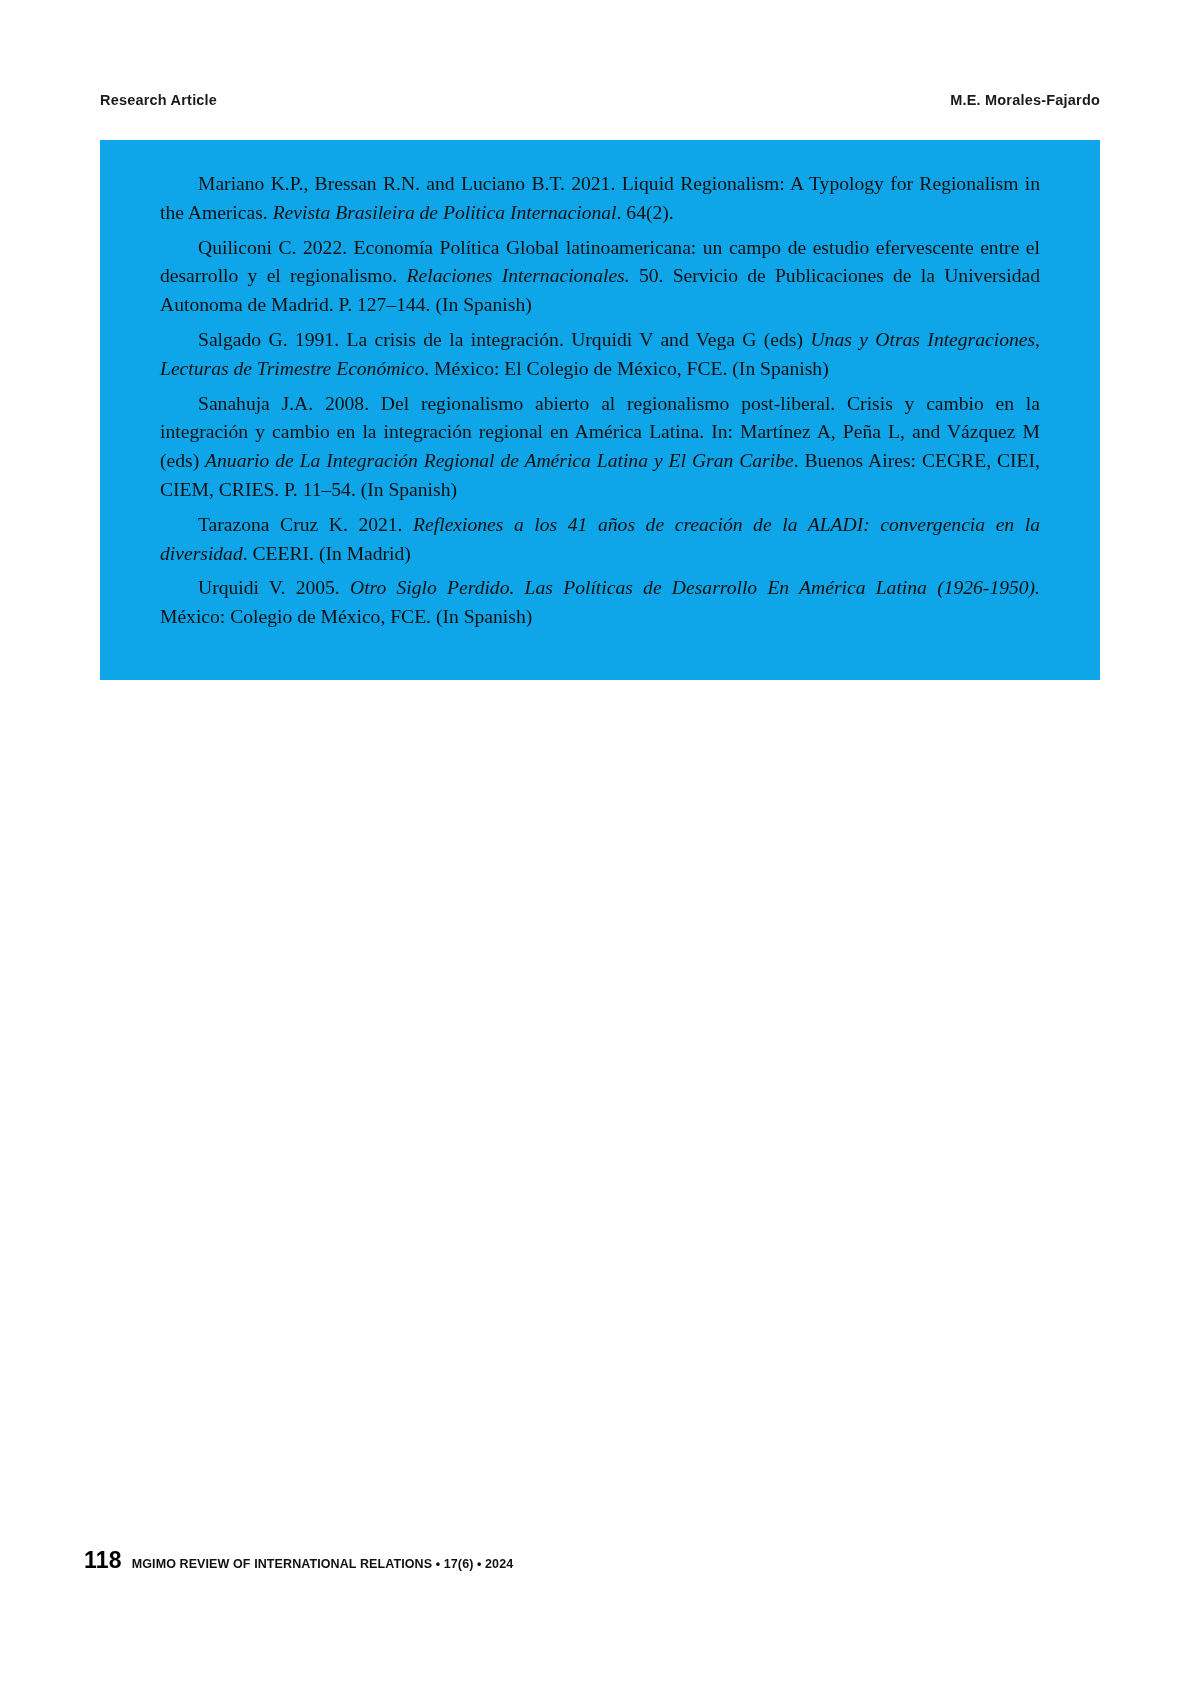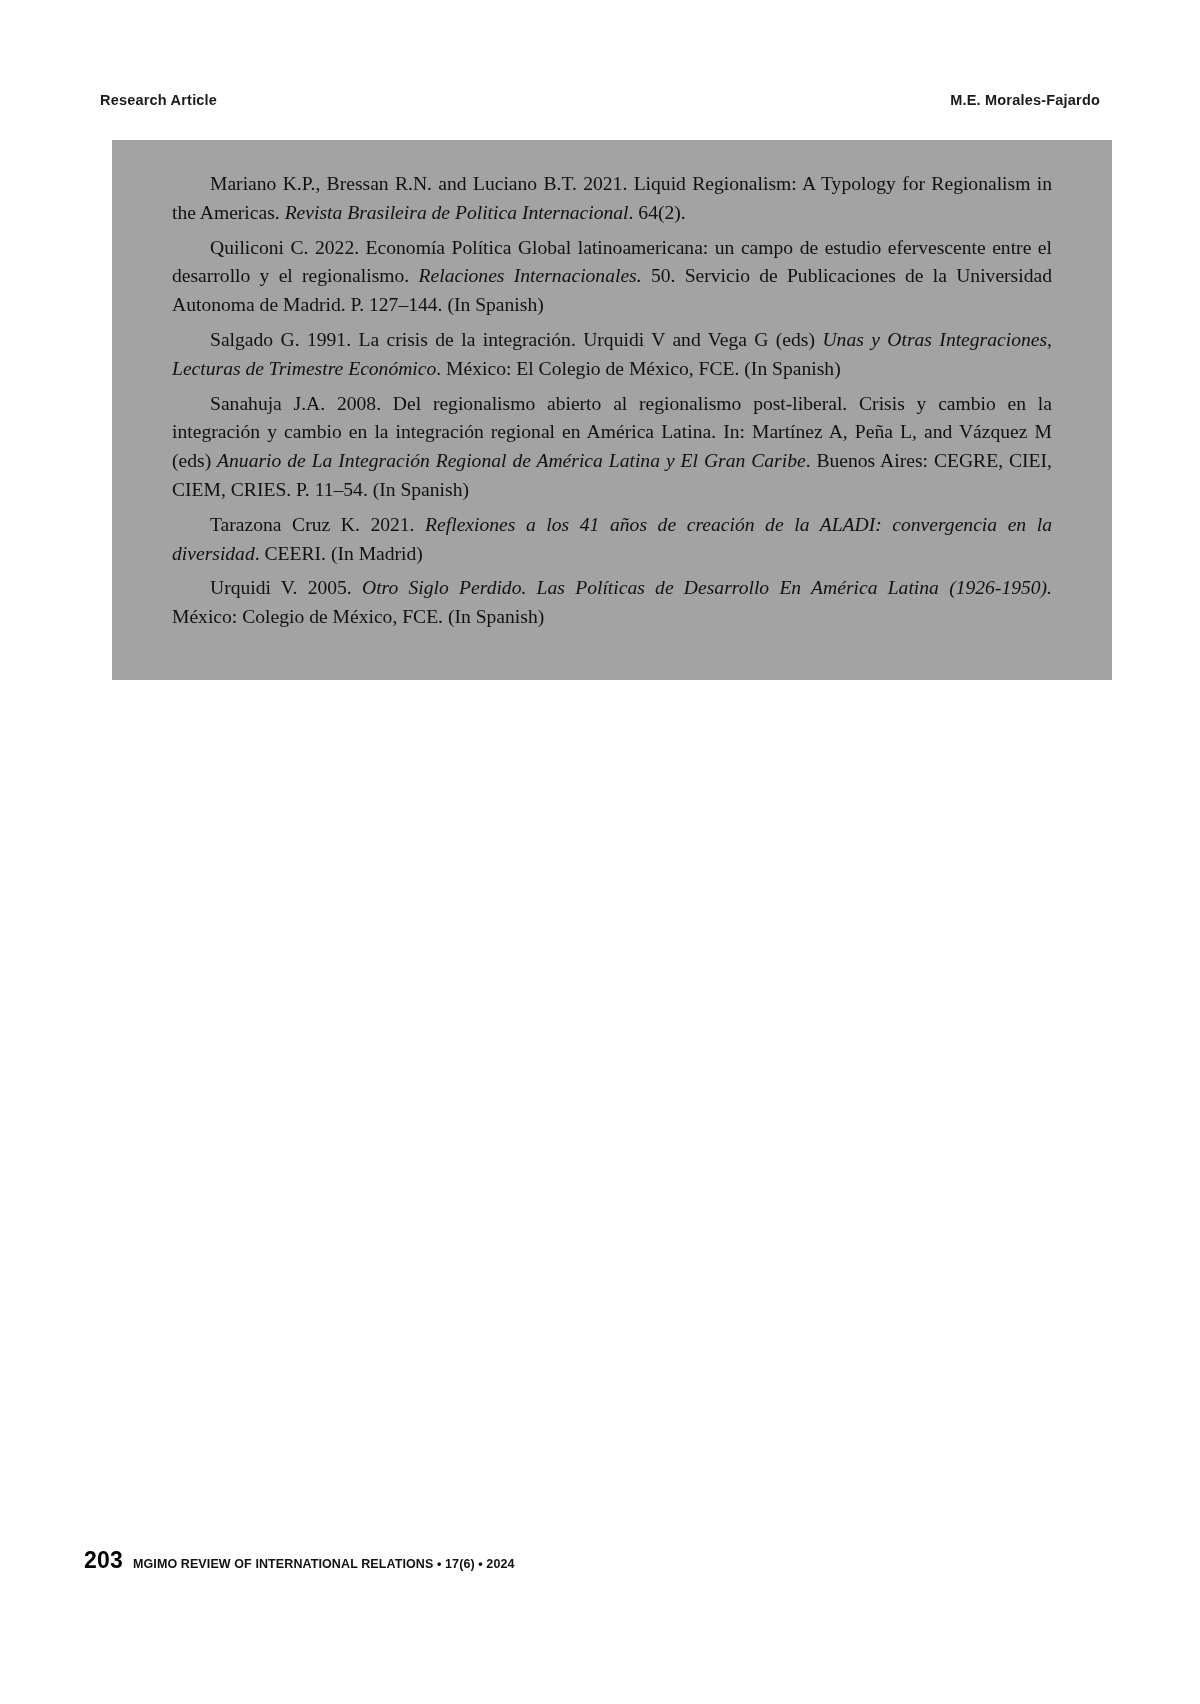--- a/index.html
+++ b/index.html
@@ -38,23 +38,23 @@
     letter-spacing: 0.2px;
     color: #1a1a1a;
   }
   .running-head .left  { text-align: left; }
   .running-head .right { text-align: right; }
 
   
   .ref-block {
     position: absolute;
     top: 140px;
-    left: 112px;
+    left: 100px;
     width: 1000px;
-    background: #a3a3a3;
+    background: #0ea5e9;
     padding: 30px 0 48px 0;
     box-sizing: border-box;
   }
   .ref-inner {
     width: 880px;
     margin: 0 auto;
   }
   p.ref {
     margin: 0 0 6px 0;
     font-size: 19.6px;
@@ -106,17 +106,17 @@
         <p class="ref"><span>Mariano K.P., Bressan R.N. and Luciano B.T. 2021. Liquid Regionalism: A Typology for Regionalism in the Americas. </span><i>Revista Brasileira de Politica Internacional</i><span>. 64(2).</span></p>
         <p class="ref"><span>Quiliconi C. 2022. Economía Política Global latinoamericana: un campo de estudio efervescente entre el desarrollo y el regionalismo. </span><i>Relaciones Internacionales.</i><span> 50. Servicio de Publicaciones de la Universidad Autonoma de Madrid. P. 127–144. (In Spanish)</span></p>
         <p class="ref"><span>Salgado G. 1991. La crisis de la integración. Urquidi V and Vega G (eds) </span><i>Unas y Otras Integraciones, Lecturas de Trimestre Económico</i><span>. México: El Colegio de México, FCE. (In Spanish)</span></p>
         <p class="ref"><span>Sanahuja J.A. 2008. Del regionalismo abierto al regionalismo post-liberal. Crisis y cambio en la integración y cambio en la integración regional en América Latina. In: Martínez A, Peña L, and Vázquez M (eds) </span><i>Anuario de La Integración Regional de América Latina y El Gran Caribe</i><span>. Buenos Aires: CEGRE, CIEI, CIEM, CRIES. P. 11–54. (In Spanish)</span></p>
         <p class="ref"><span>Tarazona Cruz K. 2021. </span><i>Reflexiones a los 41 años de creación de la ALADI: convergencia en la diversidad</i><span>. CEERI. (In Madrid)</span></p>
         <p class="ref"><span>Urquidi V. 2005. </span><i>Otro Siglo Perdido. Las Políticas de Desarrollo En América Latina (1926-1950).</i><span> México: Colegio de México, FCE. (In Spanish)</span></p>
       </div>
   </div>
 
   <div class="footer">
-    <span class="folio">203</span>
+    <span class="folio">118</span>
     <span class="journal-line">MGIMO REVIEW OF INTERNATIONAL RELATIONS • 17(6) • 2024</span>
   </div>
 
 </div>
 
 </body></html>

